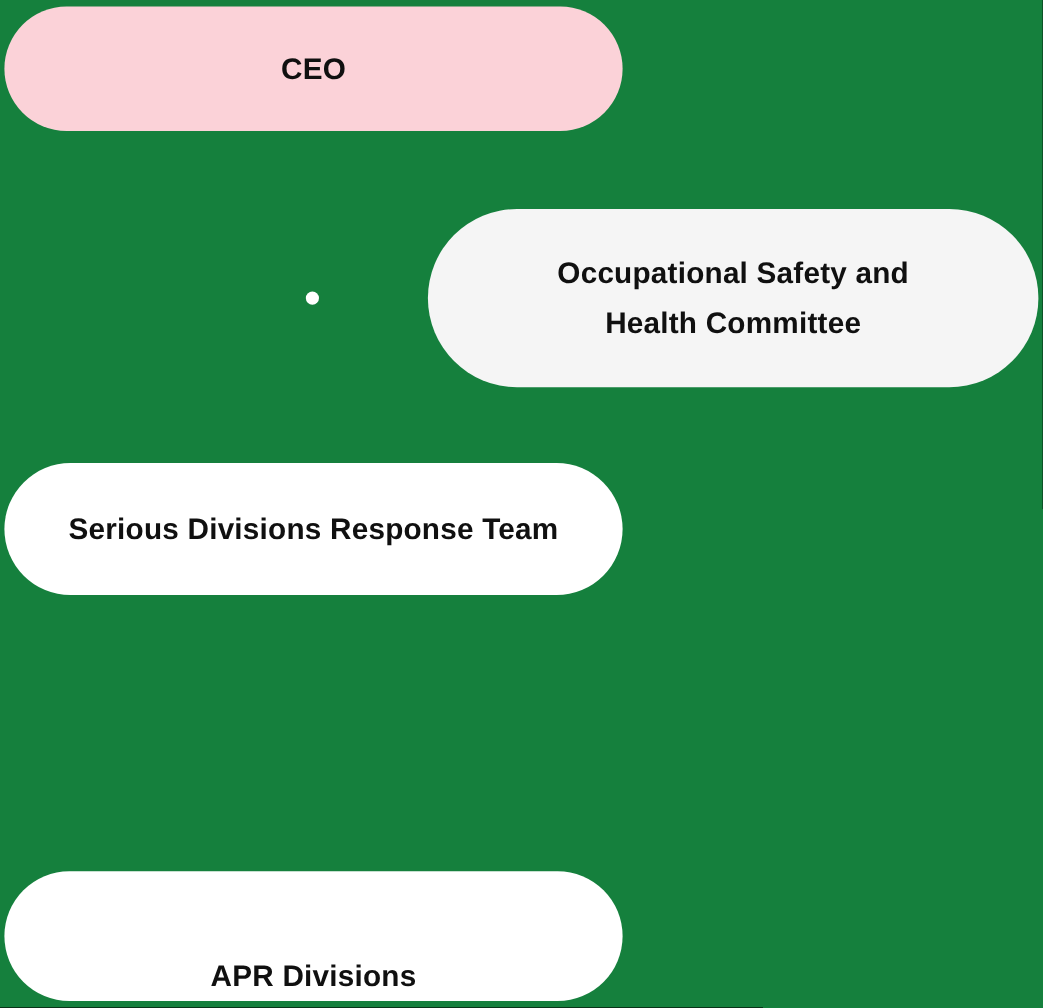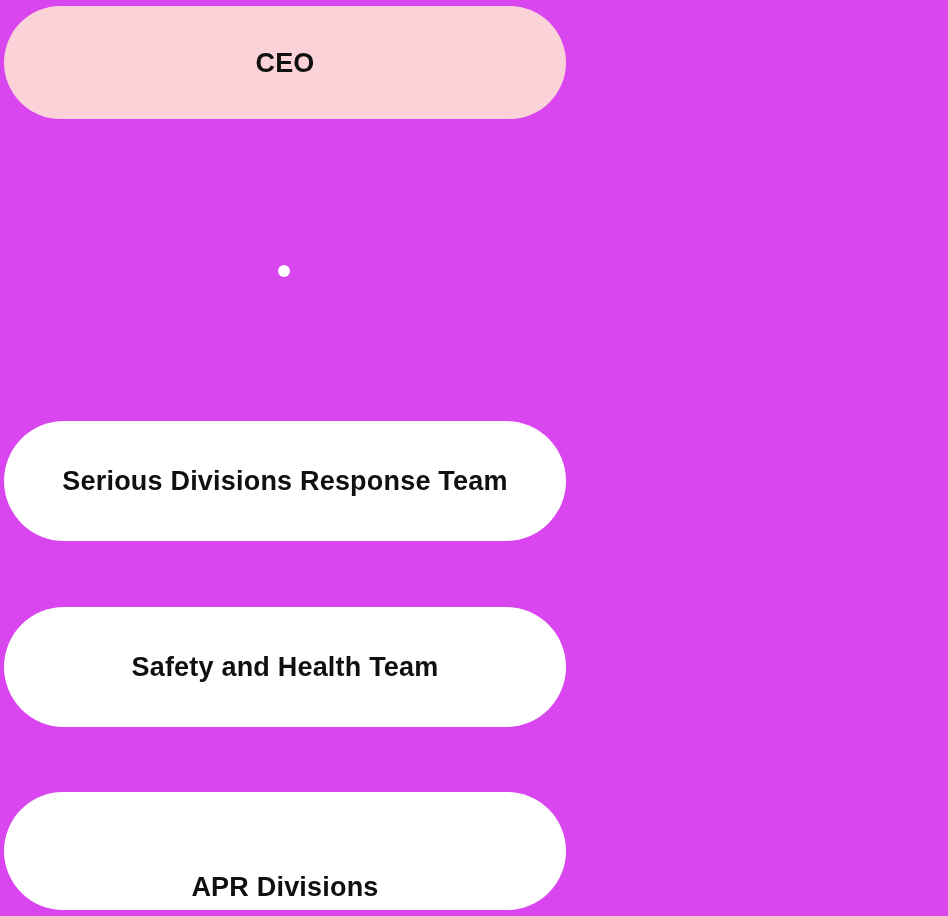--- a/index.html
+++ b/index.html
@@ -61,34 +61,34 @@
   #connector-dot {
     position: absolute;
     left: 278px; top: 265px;
     width: 12px; height: 12px;
     border-radius: 50%;
   }
 </style>
 </head>
 <body>
 
-<div id="canvas" style="background-color: #d946ef;">
+<div id="canvas" style="background-color: #15803d;">
 
   <div class="node" id="node-ceo" style="background-color: rgb(251, 210, 216);">
     <span class="label">CEO</span>
   </div>
 
+  <div class="node" id="node-osh-committee" style="background-color: rgb(245, 245, 245);">
+    <span class="label">Occupational Safety and Health Committee</span>
+  </div>
 
   <div class="node" id="node-sart" style="background-color: rgb(255, 255, 255);">
     <span class="label">Serious Divisions Response Team</span>
   </div>
 
-  <div class="node" id="node-sht" style="background-color: rgb(255, 255, 255);">
-    <span class="label">Safety and Health Team</span>
-  </div>
 
   <div class="node" id="node-apr" style="background-color: rgb(255, 255, 255); align-items: flex-end;">
     <span class="label">APR Divisions</span>
   </div>
 
   <div id="connector-dot" style="background-color: rgb(255, 255, 255);"></div>
 
 </div>
 
 </body></html>

